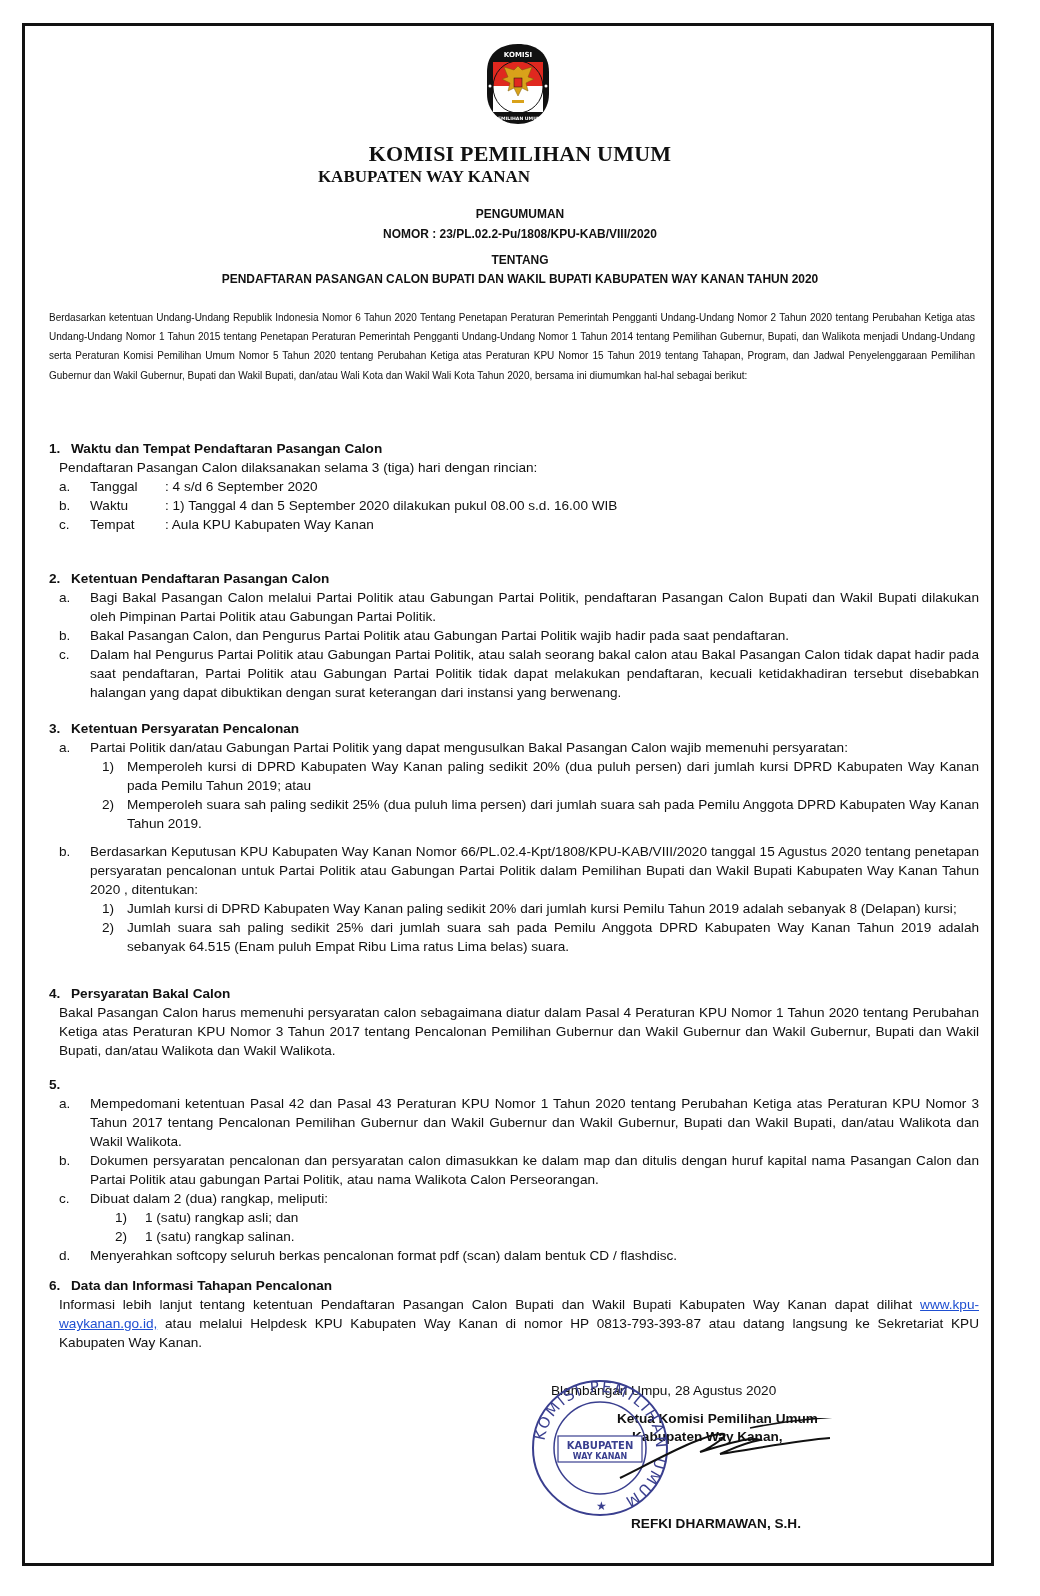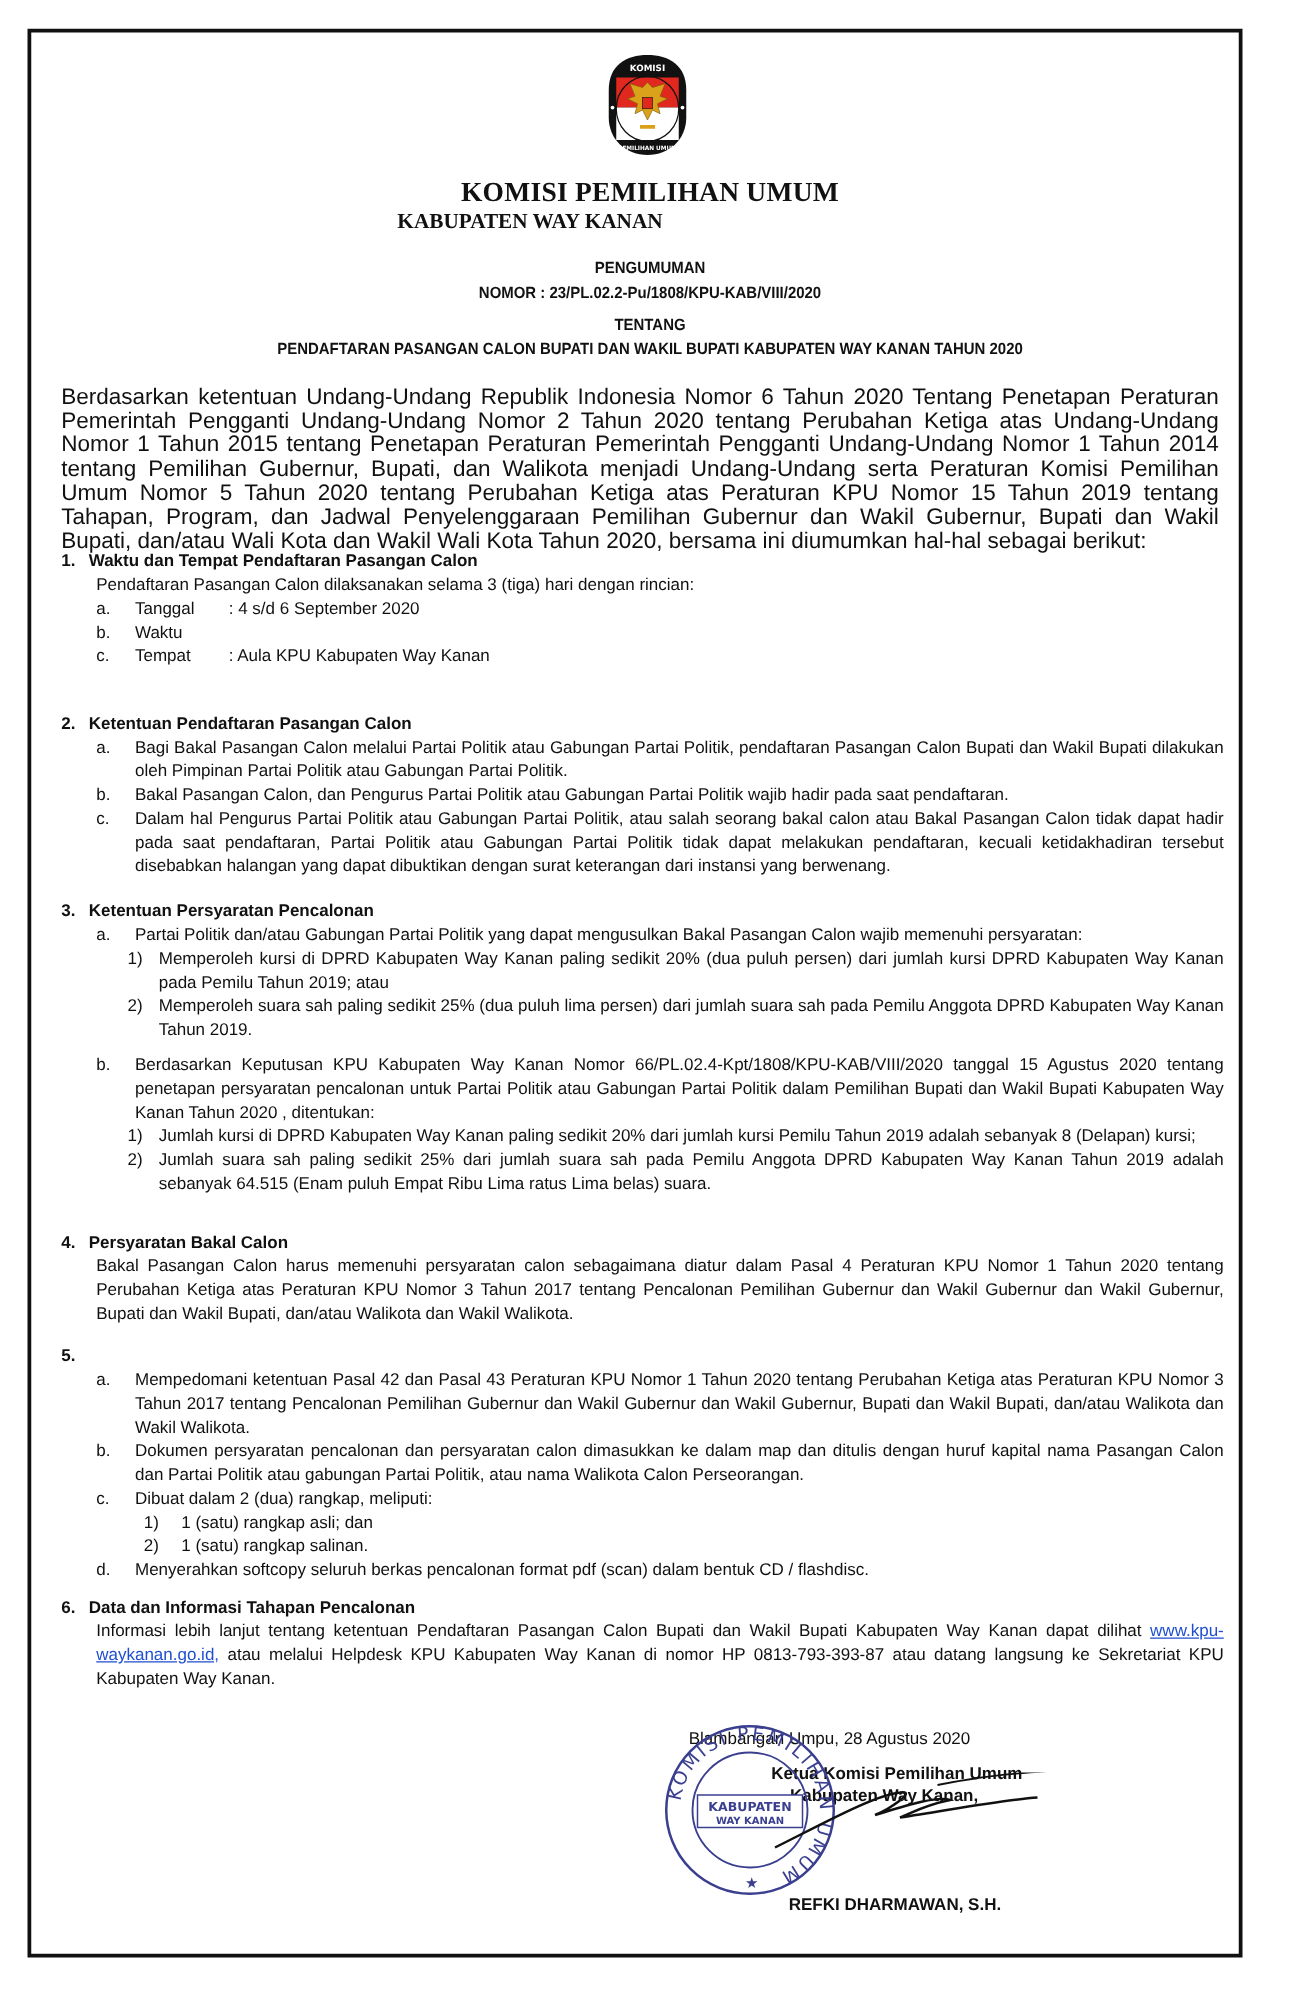--- a/index.html
+++ b/index.html
@@ -17,27 +17,27 @@
     position:absolute; left:0; width:848px; top:167px; text-align:center;
     font-family:"Liberation Serif", serif; font-weight:bold; font-size:17px; color:#111;
   }
   .center-line {
     position:absolute; left:0; width:1040px; text-align:center;
     font-family:"Liberation Sans", sans-serif; font-weight:bold; font-size:13px; color:#111;
     transform:scaleX(0.92);
   }
   .body-text {
     position:absolute; left:49px; width:926px;
-    font-family:"Liberation Sans", sans-serif; font-size:18px; line-height:19.2px; color:#111;
+    font-family:"Liberation Sans", sans-serif; font-size:10px; line-height:19.2px; color:#111;
   }
   .j { text-align:justify; text-align-last:left; }
   .sec { position:absolute; left:49px; width:930px; font-family:"Liberation Sans", sans-serif; font-size:13.6px; line-height:19px; color:#111; }
   .sec-title { font-weight:bold; display:flex; }
   .sec-num { width:22px; flex:none; }
-  .indent { margin-left:28px; }
+  .indent { margin-left:10px; }
   .row { display:flex; }
   .lbl { width:31px; flex:none; }
   .num { width:25px; flex:none; }
   .grow { flex:1; text-align:justify; text-align-last:left; }
   .kv-key { width:75px; flex:none; }
   .gap { height:9px; }
   a.link { color:#1f4fd1; text-decoration:underline; }
   .sig { position:absolute; font-family:"Liberation Sans", sans-serif; font-size:13.6px; color:#111; }
   .stamp { position:absolute; left:530px; top:1378px; width:140px; height:140px; }
   .scribble { position:absolute; left:600px; top:1418px; width:260px; height:70px; }
@@ -84,20 +84,21 @@
     </div>
   <div class="indent">Pendaftaran Pasangan Calon dilaksanakan selama 3 (tiga) hari dengan rincian:</div>
   <div class="indent row">
       <span class="lbl">a.</span>
       <span class="kv-key">Tanggal</span>
       <span>: 4 s/d 6 September 2020</span>
     </div>
   <div class="indent row">
       <span class="lbl">b.</span>
       <span class="kv-key">Waktu</span>
+      <span>: 1)  Tanggal 4 dan 5 September 2020 dilakukan pukul 08.00 s.d. 16.00 WIB</span>
     </div>
   <div class="indent row">
       <span class="lbl">c.</span>
       <span class="kv-key">Tempat</span>
       <span>: Aula KPU Kabupaten Way Kanan</span>
     </div>
 </div>
 
 <div class="sec" style="top:569px;">
   <div class="sec-title">

